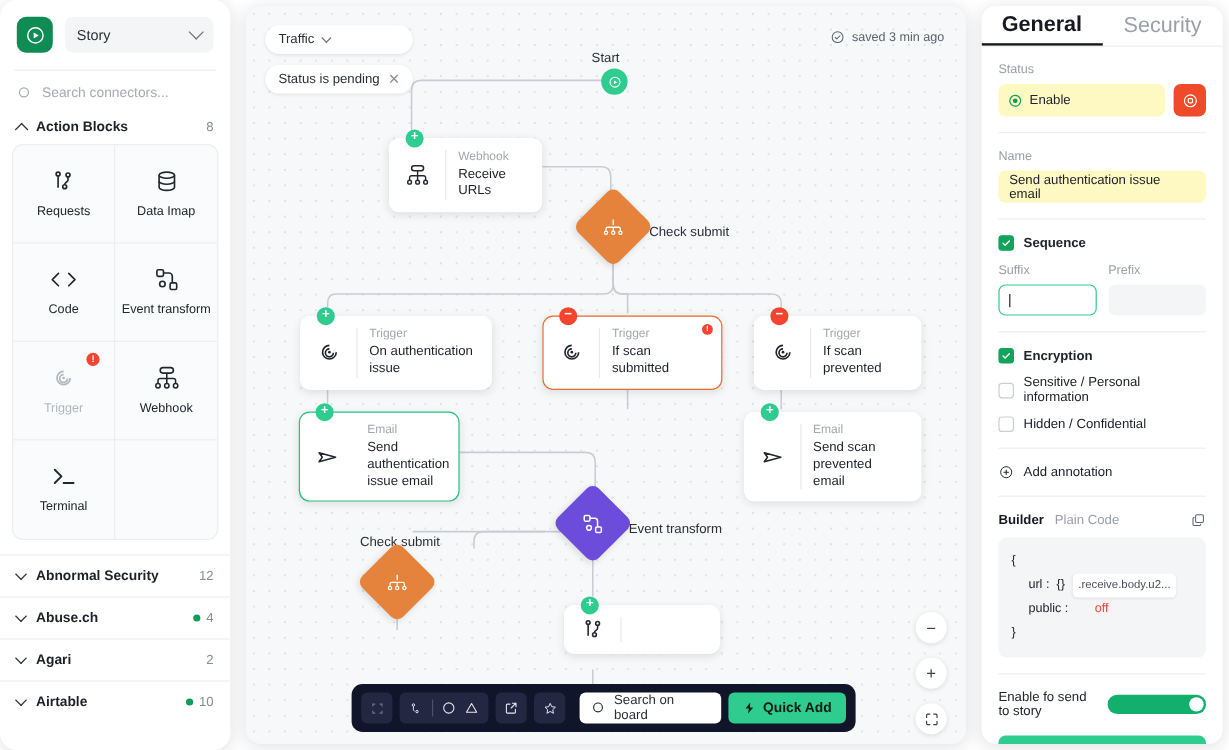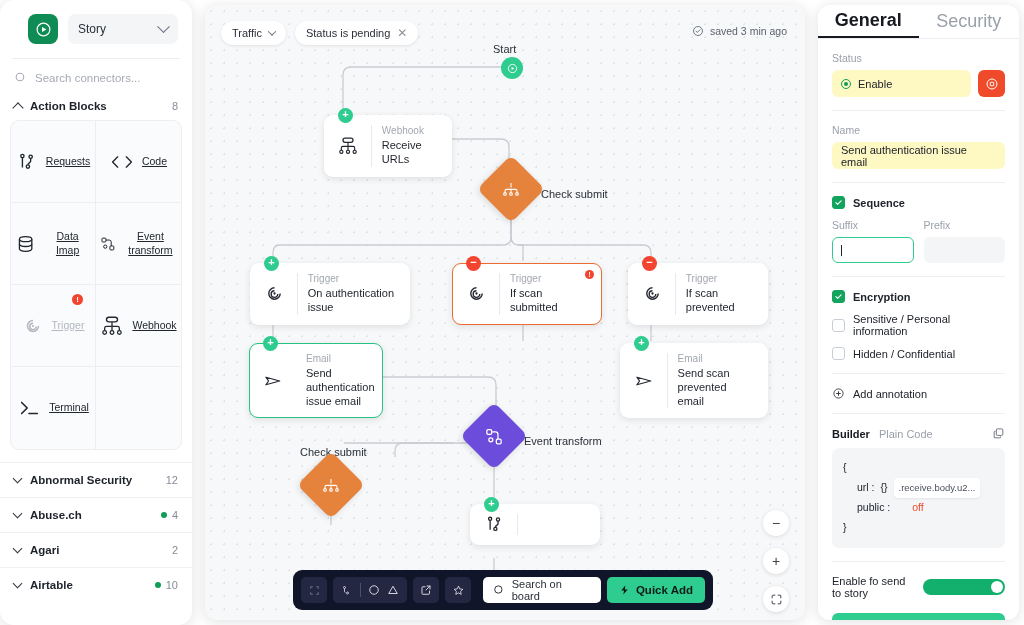--- a/index.html
+++ b/index.html
@@ -11,21 +11,21 @@
   }
   .app { position: relative; width: 1024px; height: 625px; background:#fff; }
 
   
   .sidebar {
     position: absolute; left: 0; top: 0; width: 192px; height: 625px;
     background: #ffffff; border-radius: 14px;
     box-shadow: 0 2px 14px rgba(20,25,40,.13);
     overflow: hidden;
   }
-  .sb-head { display:flex; align-items:center; gap:10px; padding:14px 14px 0 28px; }
+  .sb-head { display:flex; align-items:center; gap:10px; padding:14px 14px 0 14px; }
   .logo-tile {
     width: 30px; height: 30px; border-radius: 8px; background:#0e8c54;
     display:flex; align-items:center; justify-content:center; flex:0 0 auto;
   }
   .story-select {
     flex:1; height:30px; background:#f4f5f7; border-radius:7px;
     display:flex; align-items:center; justify-content:space-between;
     padding: 0 10px; font-size:12px; color:#2b2f38;
   }
   .chev { width:9px; height:9px; border-right:1.4px solid #6b7180; border-bottom:1.4px solid #6b7180;
@@ -40,24 +40,24 @@
                      transform: rotate(45deg); margin-top:3px; }
   .sec-title { font-size:11.5px; font-weight:bold; color:#1d2129; flex:1; }
   .sec-count { font-size:11px; color:#868c98; display:flex; align-items:center; gap:5px; }
   .dot-green { width:6px; height:6px; border-radius:50%; background:#0f9d58; display:inline-block; }
 
   .grid {
     margin: 0 10px; border:1px solid #eceef1; border-radius:9px; overflow:hidden;
     display:grid; grid-template-columns: 1fr 1fr; background:#fafbfc;
   }
   .cell {
-    position:relative; height:82px; display:flex; 
+    position:relative; height:82px; display:flex; flex-direction:column;
     align-items:center; justify-content:center; gap:8px;
     border-right:1px solid #eceef1; border-bottom:1px solid #eceef1;
-    font-size:10.5px; color:#22262e; text-align:center; line-height:1.25; padding:4px;text-decoration:underline;
+    font-size:10.5px; color:#22262e; text-align:center; line-height:1.25; padding:4px;
   }
   .cell:nth-child(2n) { border-right:none; }
   .cell:nth-child(7), .cell:nth-child(8) { border-bottom:none; }
   .cell.dim { color:#b3b7bf; }
   .cell .badge {
     position:absolute; top:9px; right:12px; width:11px; height:11px; border-radius:50%;
     background:#f2442e; color:#fff; font-size:8px; font-weight:bold;
     display:flex; align-items:center; justify-content:center;
   }
   .connector-list { margin-top:12px; }
@@ -71,21 +71,21 @@
   .conn-val { font-weight:normal; color:#868c98; font-size:11px; display:flex; align-items:center; gap:5px;}
 
   
   .canvas {
     position:absolute; left:205px; top:5px; width:600px; height:615px;
     background:#f7f8f9; border-radius:12px; overflow:hidden;
     box-shadow: 0 2px 14px rgba(20,25,40,.13);
     background-image: radial-gradient(#dfe2e6 1px, transparent 1px);
     background-size: 13px 13px;
   }
-  .filter-bar { position:absolute; left:16px; top:16px; display:flex; gap:9px; z-index:6; }
+  .filter-bar { position:absolute; left:16px; top:16px; display:flex; gap:9px; z-index:6;flex-direction:column; }
   .pill {
     background:#fff; border-radius:13px; height:24px; padding:0 11px;
     display:flex; align-items:center; gap:7px; font-size:11px; color:#2b2f38;
     box-shadow: 0 1px 3px rgba(20,25,40,.10);
   }
   .pill .x { color:#8c919b; font-size:12px; cursor:pointer; }
   .pill .chv { width:6px; height:6px; border-right:1.3px solid #6b7180; border-bottom:1.3px solid #6b7180;
                transform: rotate(45deg) translate(-1px,-1px); }
   .saved {
     position:absolute; right:18px; top:20px; display:flex; align-items:center; gap:6px;
@@ -256,32 +256,32 @@
         <svg width="22" height="22" viewBox="0 0 24 24">
             <circle cx="7" cy="5.5" r="1.8" fill="none" stroke="#22262e" stroke-width="1.5"></circle>
             <path d="M7 7.5V18" stroke="#22262e" stroke-width="1.5" fill="none"></path>
             <path d="M16 8v3c0 2-3 2-3 4" stroke="#22262e" stroke-width="1.5" fill="none"></path>
             <circle cx="16" cy="6.3" r="1.8" fill="none" stroke="#22262e" stroke-width="1.5"></circle>
             <circle cx="13" cy="17" r="1.8" fill="none" stroke="#22262e" stroke-width="1.5"></circle>
           </svg>
         <span>Requests</span>
       </div>
       <div class="cell">
-        <svg width="24" height="22" viewBox="0 0 28 24">
-            <path d="M9 6L3 12l6 6M19 6l6 6-6 6" fill="none" stroke="#22262e" stroke-width="1.6" stroke-linecap="round" stroke-linejoin="round"></path>
-          </svg>
-        <span>Code</span>
-      </div>
-      <div class="cell">
         <svg width="22" height="22" viewBox="0 0 24 24">
             <ellipse cx="12" cy="6.5" rx="7" ry="2.8" fill="none" stroke="#22262e" stroke-width="1.5"></ellipse>
             <path d="M5 6.5v11c0 1.5 3.1 2.8 7 2.8s7-1.3 7-2.8v-11" fill="none" stroke="#22262e" stroke-width="1.5"></path>
             <path d="M5 12c0 1.5 3.1 2.8 7 2.8s7-1.3 7-2.8" fill="none" stroke="#22262e" stroke-width="1.5"></path>
           </svg>
         <span>Data Imap</span>
+      </div>
+      <div class="cell">
+        <svg width="24" height="22" viewBox="0 0 28 24">
+            <path d="M9 6L3 12l6 6M19 6l6 6-6 6" fill="none" stroke="#22262e" stroke-width="1.6" stroke-linecap="round" stroke-linejoin="round"></path>
+          </svg>
+        <span>Code</span>
       </div>
       <div class="cell">
         <svg width="22" height="22" viewBox="0 0 24 24">
             <rect x="3" y="3" width="6" height="6" rx="1.4" fill="none" stroke="#22262e" stroke-width="1.5"></rect>
             <rect x="15" y="15" width="6" height="6" rx="1.4" fill="none" stroke="#22262e" stroke-width="1.5"></rect>
             <path d="M9 6h5a3 3 0 013 3v6" fill="none" stroke="#22262e" stroke-width="1.5"></path>
             <circle cx="8" cy="16" r="2.5" fill="none" stroke="#22262e" stroke-width="1.5"></circle>
           </svg>
         <span>Event transform</span>
       </div>

